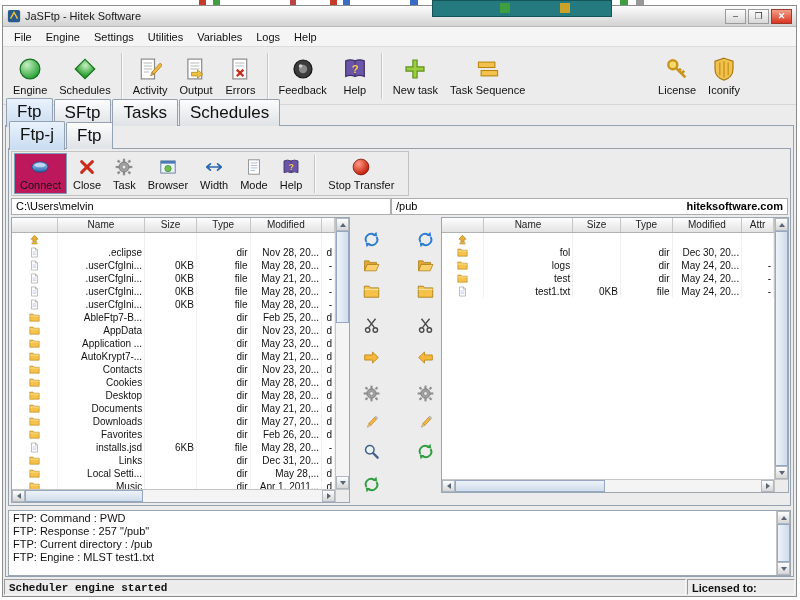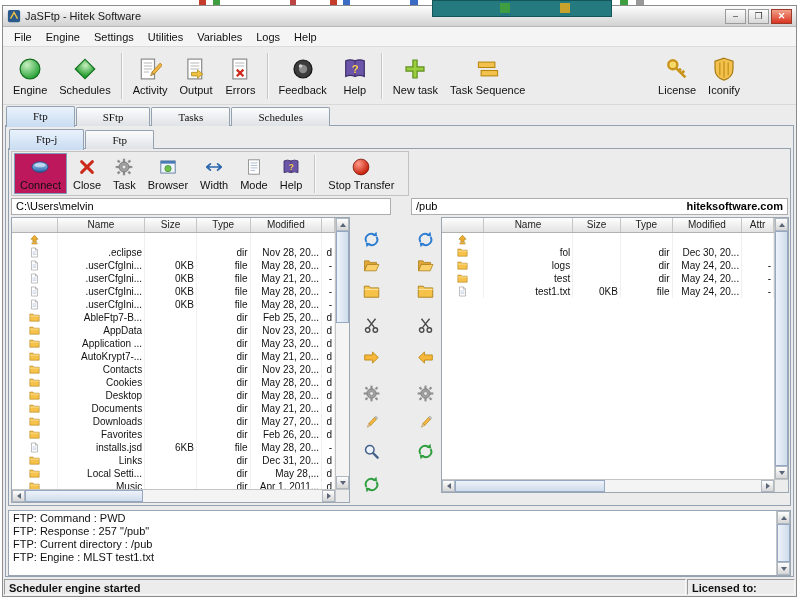--- a/index.html
+++ b/index.html
@@ -18,33 +18,33 @@
 .menu-item{font-size:11px;padding:2px 7px;color:#111;}
 .toolbar{position:absolute;top:41px;left:0;right:0;height:58px;background:#ececec;border-bottom:1px solid #d8d8d8;display:flex;align-items:center;padding:0 4px;}
 .tb-left,.tb-right{display:flex;align-items:center;height:100%;}
 .tb-right{margin-left:auto;padding-right:46px;}
 .tb-btn{display:flex;flex-direction:column;align-items:center;justify-content:center;min-width:44px;height:52px;padding:2px 6px;}
 .tb-ic{height:27px;display:flex;align-items:center;}
 .tb-ic svg{width:24px;height:24px;}
 .tb-lbl{font-size:11px;color:#111;margin-top:2px;white-space:nowrap;}
 .tb-sep{width:0;height:46px;border-left:1px solid #c6c6c6;border-right:1px solid #fafafa;margin:0 4px;}
 .tabstrip{position:absolute;top:99px;left:3px;height:21px;display:flex;align-items:flex-end;z-index:3;}
-.tab{font-size:11px;padding:3px 26px;border:1px solid #93a1b1;border-bottom:none;border-radius:2px 2px 0 0;background:linear-gradient(#fcfcfc,#dfe2e6);margin-right:1px;color:#111;font-family:Liberation Serif, serif;}
+.tab{font-size:17px;padding:3px 10px;border:1px solid #93a1b1;border-bottom:none;border-radius:2px 2px 0 0;background:linear-gradient(#fcfcfc,#dfe2e6);margin-right:1px;color:#111;}
 .tab.active{background:linear-gradient(#e9f2fc,#c9dcf1);padding-bottom:5px;margin-bottom:-1px;}
 .mainpanel{position:absolute;top:119px;left:2px;right:2px;bottom:19px;border:1px solid #93a1b1;background:#ececec;}
 .subtabstrip{position:absolute;top:3px;left:3px;height:20px;display:flex;align-items:flex-end;z-index:3;}
 .subpanel{position:absolute;top:22px;left:2px;right:2px;height:358px;border:1px solid #93a1b1;background:#ececec;}
 .ftptoolbar{position:absolute;top:2px;left:2px;width:398px;height:45px;border:1px solid #c2c2c2;display:flex;align-items:center;padding:0 2px;background:#ececec;}
 .ftp-btn{display:flex;flex-direction:column;align-items:center;justify-content:center;height:41px;padding:1px 5px;border:1px solid transparent;}
 .ftp-btn.focused{border:1px solid #7f9db9;background:#be185d;}
 .ftp-ic{height:22px;display:flex;align-items:center;}
 .ftp-ic svg{width:18px;height:18px;}
 .ftp-lbl{font-size:11px;margin-top:1px;white-space:nowrap;color:#111;}
 .ftp-sep{width:0;height:38px;border-left:1px solid #c6c6c6;border-right:1px solid #fafafa;margin:0 6px;}
-.pathrow{position:absolute;top:49px;left:2px;right:2px;height:17px;display:flex;gap:20px;border-radius:7px;}
+.pathrow{position:absolute;top:49px;left:2px;right:2px;height:17px;display:flex;gap:0;border-radius:7px;}
 .path-field{background:#fff;border:1px solid #adadad;font-size:11px;line-height:15px;padding:0 4px;white-space:nowrap;overflow:hidden;}
 .path-field.leftf{width:380px;}
 .path-field.rightf{flex:1;display:flex;}
 .host{margin-left:auto;font-weight:bold;color:#000;}
 .panesrow{position:absolute;top:68px;left:1px;right:1px;bottom:2px;display:flex;align-items:flex-start;}
 .pane{position:relative;border:1px solid #9aa6b2;background:#ececec;}
 .left-pane{width:339px;height:100%;margin-left:1px;}
 .right-pane{flex:1;height:276px;margin-left:4px;}
 .actions{width:24px;display:flex;flex-direction:column;align-items:center;}
 #act-left{margin-left:9px;}
@@ -82,21 +82,21 @@
 .tri{width:0;height:0;}
 .tri.up{border-left:3px solid transparent;border-right:3px solid transparent;border-bottom:4px solid #5a6678;}
 .tri.down{border-left:3px solid transparent;border-right:3px solid transparent;border-top:4px solid #5a6678;}
 .tri.left{border-top:3px solid transparent;border-bottom:3px solid transparent;border-right:4px solid #5a6678;}
 .tri.right{border-top:3px solid transparent;border-bottom:3px solid transparent;border-left:4px solid #5a6678;}
 .logpanel{position:absolute;left:2px;right:2px;top:384px;height:66px;background:#fff;border:1px solid #9aa6b2;}
 .log-lines{padding:1px 4px;width:calc(100% - 14px);overflow:hidden;height:100%;}
 .log-line{font-size:11px;line-height:13px;white-space:nowrap;color:#111;}
 .statusbar{position:absolute;left:0;right:0;bottom:0;height:18px;display:flex;background:#ececec;}
 .status-cell{border:1px solid;border-color:#9a9a9a #f8f8f8 #f8f8f8 #9a9a9a;font-size:11px;font-weight:bold;line-height:14px;padding:1px 4px;color:#111;white-space:nowrap;overflow:hidden;}
-.status-cell.leftc{flex:1;margin:1px;}
+.status-cell.leftc{flex:1;margin:1px;font-family:Liberation Mono, monospace;}
 .status-cell.rightc{width:108px;margin:1px 1px 1px 0;}
 </style>
 </head>
 <body>
 
 <div class="screen">
 
   <div class="frag" style="left:199px;top:0;width:7px;height:5px;background:#c43b2a;"></div>
   <div class="frag" style="left:213px;top:0;width:7px;height:5px;background:#3f9e3f;"></div>
   <div class="frag" style="left:290px;top:0;width:6px;height:5px;background:#b44;"></div>

